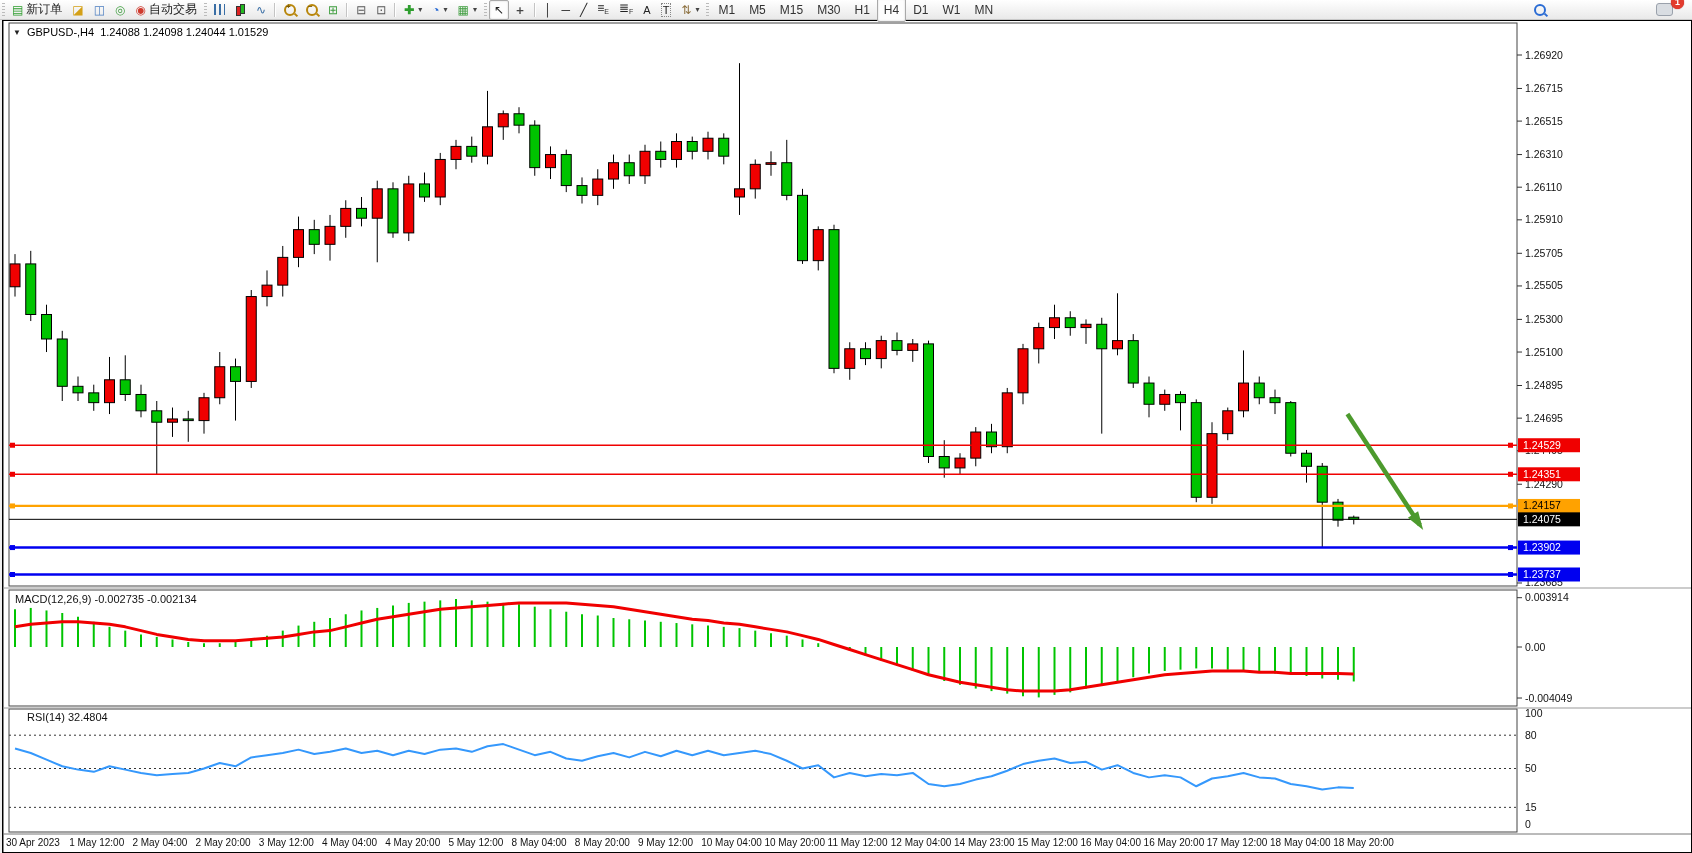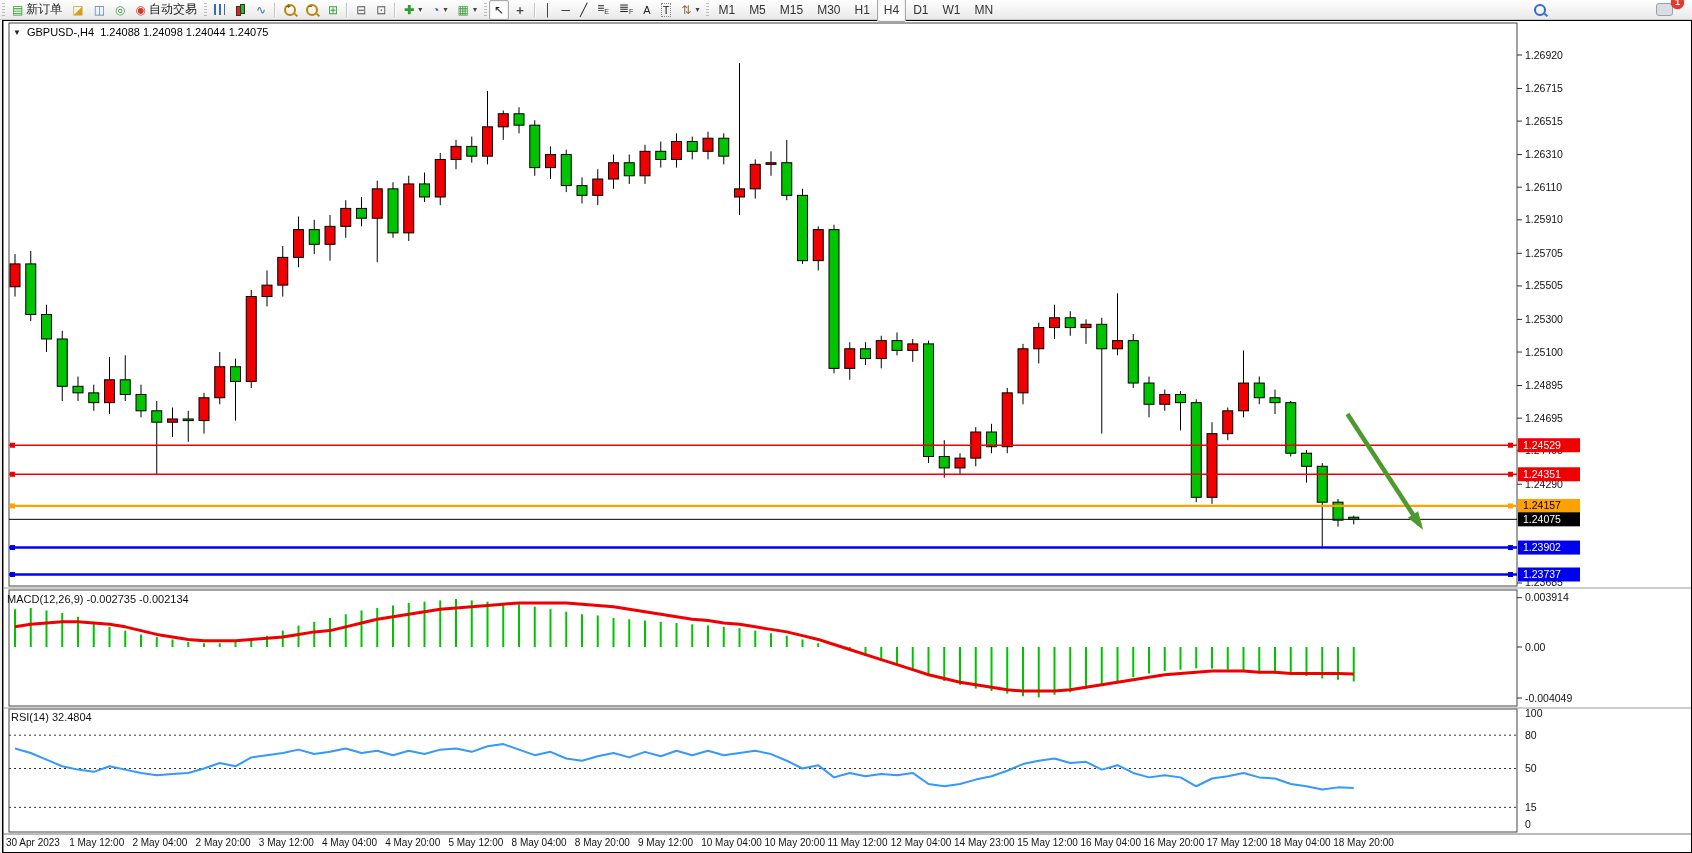--- a/index.html
+++ b/index.html
@@ -162,24 +162,24 @@
   <div class="tb-btn" style="margin-right:14px;position:relative">
     <span class="bubble"></span>
     <span class="badge">1</span>
   </div>
 </div>
 
 <div class="chart-window">
   <div class="overlay title-row">
     <span class="tri">▼</span>
     <span style="font-weight:normal">GBPUSD-,H4</span>
-    <span>1.24088 1.24098 1.24044 1.24075</span>
-  </div>
-  <div class="overlay pane-label" style="left:4px;top:572px">MACD(12,26,9) -0.002735 -0.002134</div>
-  <div class="overlay pane-label" style="left:8px;top:690px">RSI(14) 32.4804</div>
+    <span>1.24088 1.24098 1.24044 1.01529</span>
+  </div>
+  <div class="overlay pane-label" style="left:12px;top:572px">MACD(12,26,9) -0.002735 -0.002134</div>
+  <div class="overlay pane-label" style="left:24px;top:690px">RSI(14) 32.4804</div>
   <svg id="cv" width="1688" height="831" viewBox="0 0 1688 831">
       <rect x="6" y="2" width="1508" height="563" fill="none" stroke="#444" stroke-width="1"></rect>
       <rect x="6" y="569" width="1508" height="116" fill="none" stroke="#444" stroke-width="1"></rect>
       <rect x="6" y="688" width="1508" height="123" fill="none" stroke="#444" stroke-width="1"></rect>
       <line x1="0" y1="567" x2="1688" y2="567" stroke="#999"></line>
       <line x1="0" y1="687" x2="1688" y2="687" stroke="#999"></line>
       <line x1="0" y1="813" x2="1688" y2="813" stroke="#777"></line>
       <g>
         <line x1="1514" y1="34" x2="1519" y2="34" stroke="#333"></line>
         <text x="1522" y="37.5" font-size="10.5px" fill="#111">1.26920</text>

